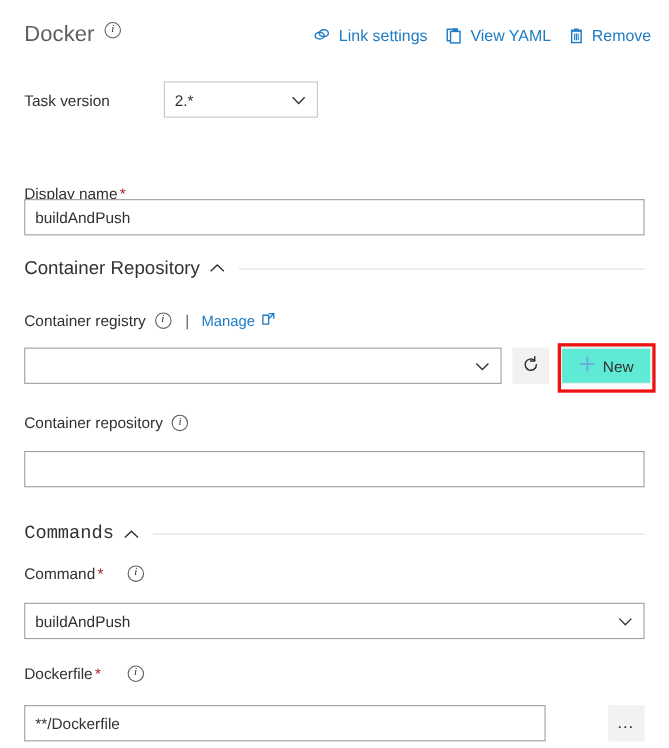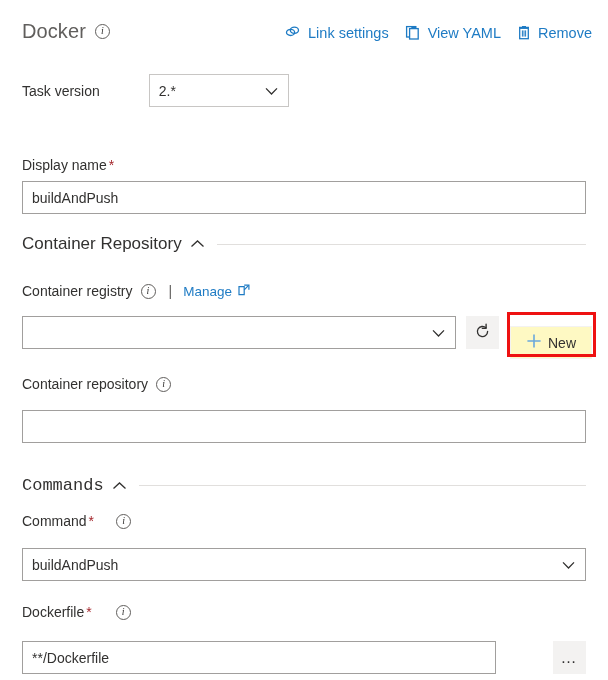--- a/index.html
+++ b/index.html
@@ -22,21 +22,21 @@
   .task-header {
     position: absolute;
     left: 0; top: 0;
     width: 608px;
     height: 62px;
     display: flex;
     align-items: center;
   }
   .task-title-wrap {
     display: flex;
-    align-items: center;
+    align-items: flex-start;
     margin-left: 22px;
     gap: 9px;
   }
   .task-title {
     font-size: 20px;
     color: #605e5c;
     font-weight: 400;
     letter-spacing: .1px;
   }
   .header-actions {
@@ -187,31 +187,30 @@
     background: #f3f2f1;
     border: 1px solid #f3f2f1;
     display: flex;
     align-items: center;
     justify-content: center;
     cursor: pointer;
   }
   .new-btn {
     position: absolute;
     height: 33px;
-    background: #fef9c3;
+    background: #5eead4;
     border: 1px solid #f3f2f1;
     display: flex;
     align-items: center;
     justify-content: center;
     gap: 6px;
     font-size: 14px;
     color: #323130;
     cursor: pointer;
     padding: 0 12px;
-    margin-top: 10px;
   }
   .ellipsis-btn {
     position: absolute;
     width: 33px;
     height: 33px;
     background: #f3f2f1;
     border: 1px solid #f3f2f1;
     display: flex;
     align-items: center;
     justify-content: center;
@@ -281,21 +280,21 @@
   <div class="taskver-select">
     <span>2.*</span>
     <span class="chev">
       <svg width="13" height="9" viewBox="0 0 13 9" fill="none">
         <path d="M1 1.4 L6.5 7 L12 1.4" stroke="#323130" stroke-width="1.25" fill="none"></path>
       </svg>
     </span>
   </div>
 </div>
 
-<div class="field-label-row" style="top:157px;">
+<div class="field-label-row" style="top:168px;">
   <span class="field-label"><span>Display name</span><span class="req-star">*</span></span>
 </div>
 <div class="text-input" style="left:22px; top:181px; width:564px;">
   <span>buildAndPush</span>
 </div>
 
 <div class="section-header" style="top:234px;">
   <span class="section-title">Container Repository</span>
   <span class="section-chev">
     <svg width="15" height="10" viewBox="0 0 15 10" fill="none">

